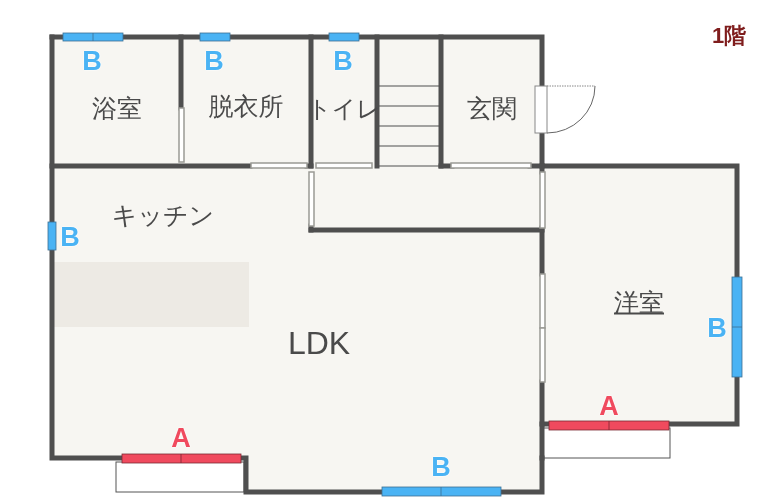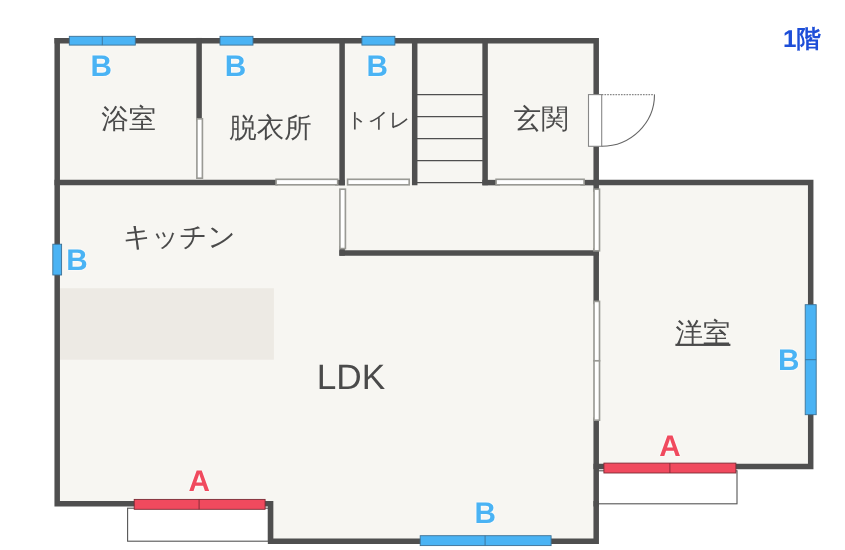--- a/index.html
+++ b/index.html
@@ -2,23 +2,23 @@
 <html><head>
   <meta charset="utf-8">
   <style>
     html, body { margin: 0; padding: 0; background: #ffffff; }
     body { width: 768px; height: 500px; position: relative; overflow: hidden;
            font-family: "DejaVu Sans", sans-serif; }
     #plan { position: absolute; left: 0; top: 0; }
     .lbl { position: absolute; color: #4a4a4a; font-family: "DejaVu Sans", sans-serif;
            white-space: nowrap; transform: translate(-50%, -50%); }
     .room-lbl { font-size: 25px; }
-    .room-lbl.sm { font-size: 19px; }
+    .room-lbl.sm { font-size: 24px; }
     .ldk-lbl { font-family: "Liberation Sans", sans-serif; font-size: 32px; }
-    .floor-lbl { font-size: 22px; font-family: "Liberation Sans", sans-serif; font-weight: bold; color: #1d4ed8; }
+    .floor-lbl { font-size: 22px; font-family: "Liberation Sans", sans-serif; font-weight: bold; color: #7f1d1d; }
     .mark { position: absolute; font-family: "Liberation Sans", sans-serif; font-weight: bold;
             font-size: 27px; transform: translate(-50%, -50%);
             text-shadow: 0 0 2px #fff, 0 0 2px #fff; }
     .mark.A { color: #f04a5e; }
     .mark.B { color: #4ab3f4; }
   </style>
 </head>
 <body>
 
 <svg id="plan" width="768" height="500" viewBox="0 0 768 500" xmlns="http://www.w3.org/2000/svg">
@@ -100,21 +100,21 @@
     <rect x="122" y="454" width="119" height="9"></rect>
     <line x1="181" y1="454" x2="181" y2="463"></line>
     <rect x="549" y="421" width="120" height="9"></rect>
     <line x1="609" y1="421" x2="609" y2="430"></line>
   </g>
 </svg>
 
 <div class="lbl floor-lbl" style="left:729px;top:36px;">1階</div>
 
 <div class="lbl room-lbl" style="left:117px;top:108px;">浴室</div>
-<div class="lbl room-lbl" style="left:246px;top:116px;">脱衣所</div>
+<div class="lbl room-lbl" style="left:246px;top:106px;">脱衣所</div>
 <div class="lbl room-lbl sm" style="left:344px;top:109px;">トイレ</div>
 <div class="lbl room-lbl" style="left:492px;top:108px;font-family:Liberation Mono, monospace;">玄関</div>
 <div class="lbl room-lbl" style="left:163px;top:215px;">キッチン</div>
 <div class="lbl ldk-lbl" style="left:319px;top:343px;">LDK</div>
 <div class="lbl room-lbl" style="left:639px;top:302px;text-decoration:underline;">洋室</div>
 
 <div class="mark B" style="left:92px;top:61px;">B</div>
 <div class="mark B" style="left:214px;top:61px;">B</div>
 <div class="mark B" style="left:343px;top:61px;">B</div>
 <div class="mark B" style="left:70px;top:237px;">B</div>

